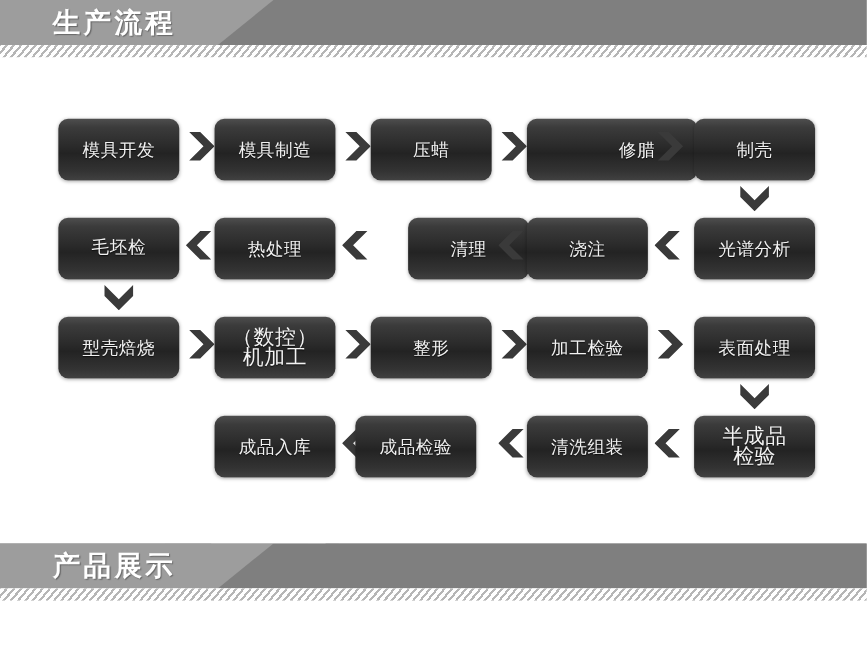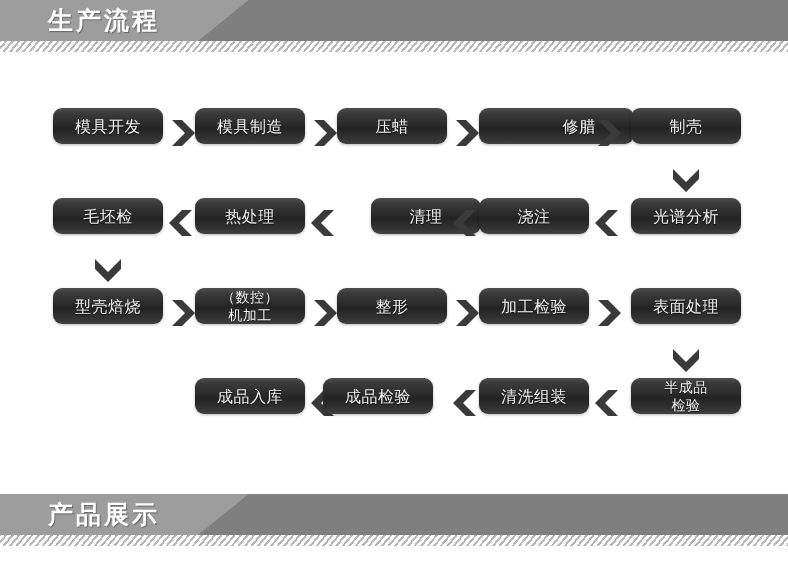--- a/index.html
+++ b/index.html
@@ -105,21 +105,21 @@
   #flow {
     position: absolute;
     left: 0;
     top: 54px;
     width: 788px;
     height: 440px;
   }
   .node {
     position: absolute;
     width: 110px;
-    height: 36px;
+    height: 56px;
     border-radius: 9px;
     background: linear-gradient(to bottom,
         #4e4e4e 0%,
         #3b3b3b 14%,
         #2a2a2a 45%,
         #232323 56%,
         #333333 85%,
         #414141 100%);
     box-shadow: 0 1px 3px rgba(0,0,0,0.28);
     display: flex;
@@ -129,21 +129,21 @@
   }
   .node-label {
     color: #f2f2f2;
     font-size: 16px;
     font-weight: normal;
     line-height: 19px;
     letter-spacing: 0.5px;
     white-space: pre-line;
     text-shadow: 0 1px 1px rgba(0,0,0,0.75);
   }
-  .node.two-line .node-label { font-size: 14px; line-height: 18px; }
+  .node.two-line .node-label { font-size: 19px; line-height: 18px; }
 
   
   .chev {
     position: absolute;
     width: 26px;
     height: 30px;
     color: #3a3a3a;
     font-size: 0;
   }
   .chev svg { display: block; width: 26px; height: 30px; }
@@ -193,21 +193,21 @@
       <span class="node-label">修腊</span>
     </div>
     <div class="chev" style="left: 595px; top: 64px;">
       <svg viewBox="0 0 26 30" xmlns="http://www.w3.org/2000/svg">
         <path d="M3 2 L16 15 L3 28 L13 28 L26 15 L13 2 Z" fill="#3a3a3a"></path>
       </svg>
     </div>
     <div class="node" style="left: 631px; top: 54px;">
       <span class="node-label">制壳</span>
     </div>
-    <div class="node" style="left: 53px; top: 144px;">
+    <div class="node" style="left: 53px; top: 144px; font-family: Liberation Mono, monospace;">
       <span class="node-label">毛坯检</span>
     </div>
     <div class="chev" style="left: 169px; top: 154px;">
       <svg viewBox="0 0 26 30" xmlns="http://www.w3.org/2000/svg">
         <path d="M23 2 L10 15 L23 28 L13 28 L0 15 L13 2 Z" fill="#3a3a3a"></path>
       </svg>
     </div>
     <div class="node" style="left: 195px; top: 144px;">
       <span class="node-label">热处理</span>
     </div>

